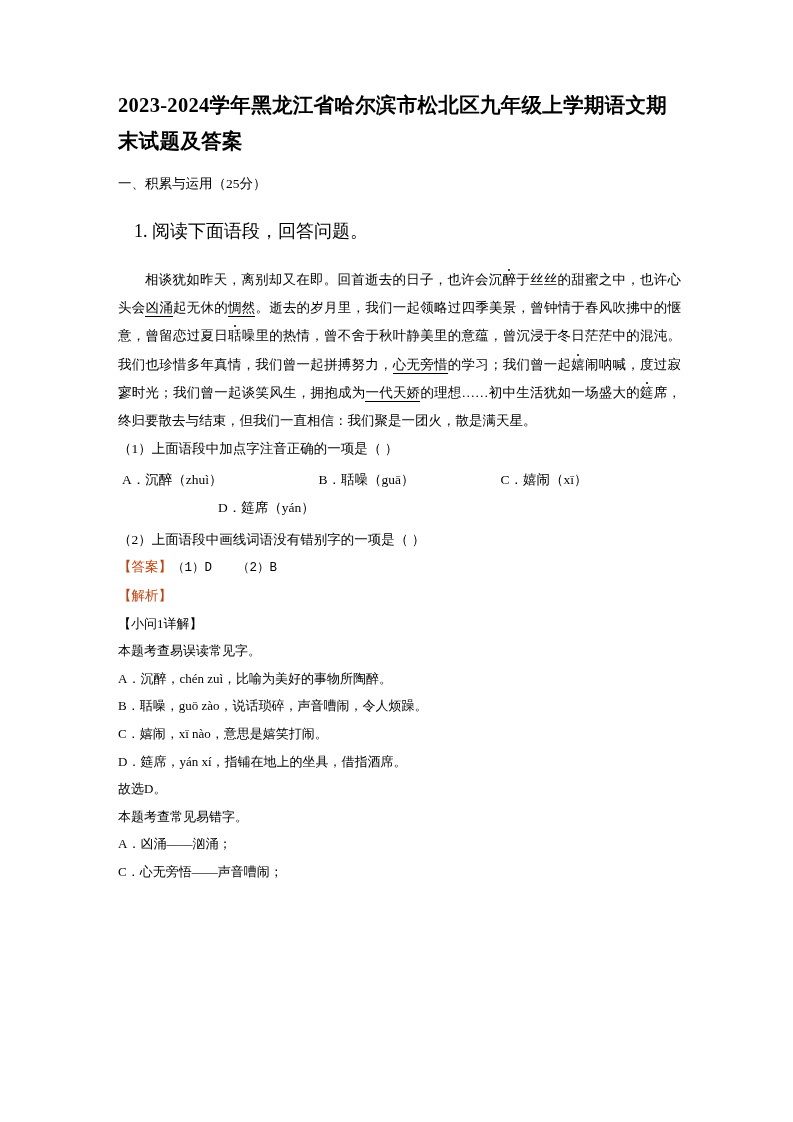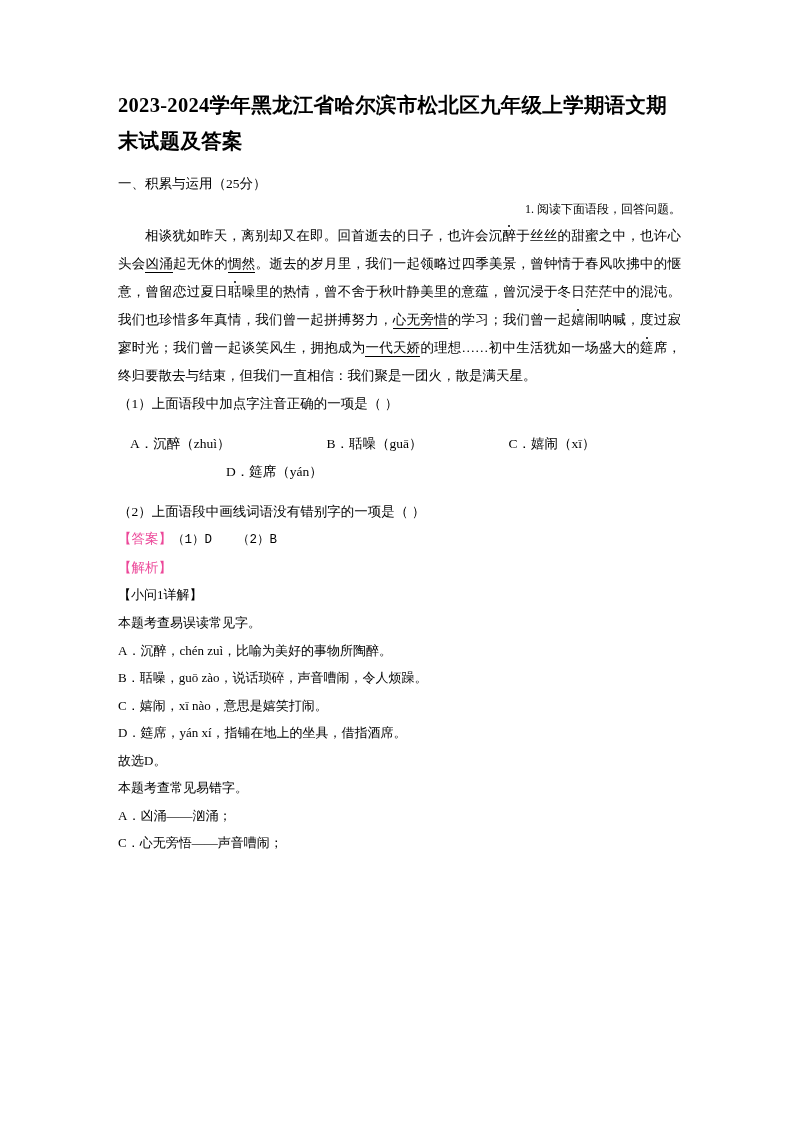--- a/index.html
+++ b/index.html
@@ -30,50 +30,49 @@
     letter-spacing: 0.3px;
     margin: 0 0 10px 0;
     text-align: left;
   }
   .section-head {
     font-size: 13.5px;
     line-height: 2.05;
     margin: 4px 0 0 0;
   }
   .q-line {
-    font-size: 12px;
+    font-size: 18px;
     line-height: 2.05;
-    margin: 0;
-    text-align: right;
+    margin: 16px;
   }
   .para {
     font-size: 13.5px;
     line-height: 2.08;
     margin: 0;
     text-align: justify;
     text-justify: inter-ideograph;
   }
   .indent2 { text-indent: 2em; }
   .u { border-bottom: 1px solid #000; padding-bottom: 1px; }
   .opt-row {
     font-size: 13.5px;
     line-height: 2.05;
-    margin: 12px;
+    margin: 4px;
     display: block;
   }
   .opt-row .op {
     display: inline-block;
   }
   .sub-q {
     font-size: 13.5px;
     line-height: 2.05;
     margin: 0;
   }
   .ans-label {
-    color: #ec4899;
+    color: #c2410c;
     text-align: right;
   }
   .ans-line {
     font-size: 13.5px;
     line-height: 2.05;
     margin: 0;
   }
   .mono {
     font-family: "Liberation Mono", "DejaVu Sans Mono", monospace;
     font-size: 12.5px;

